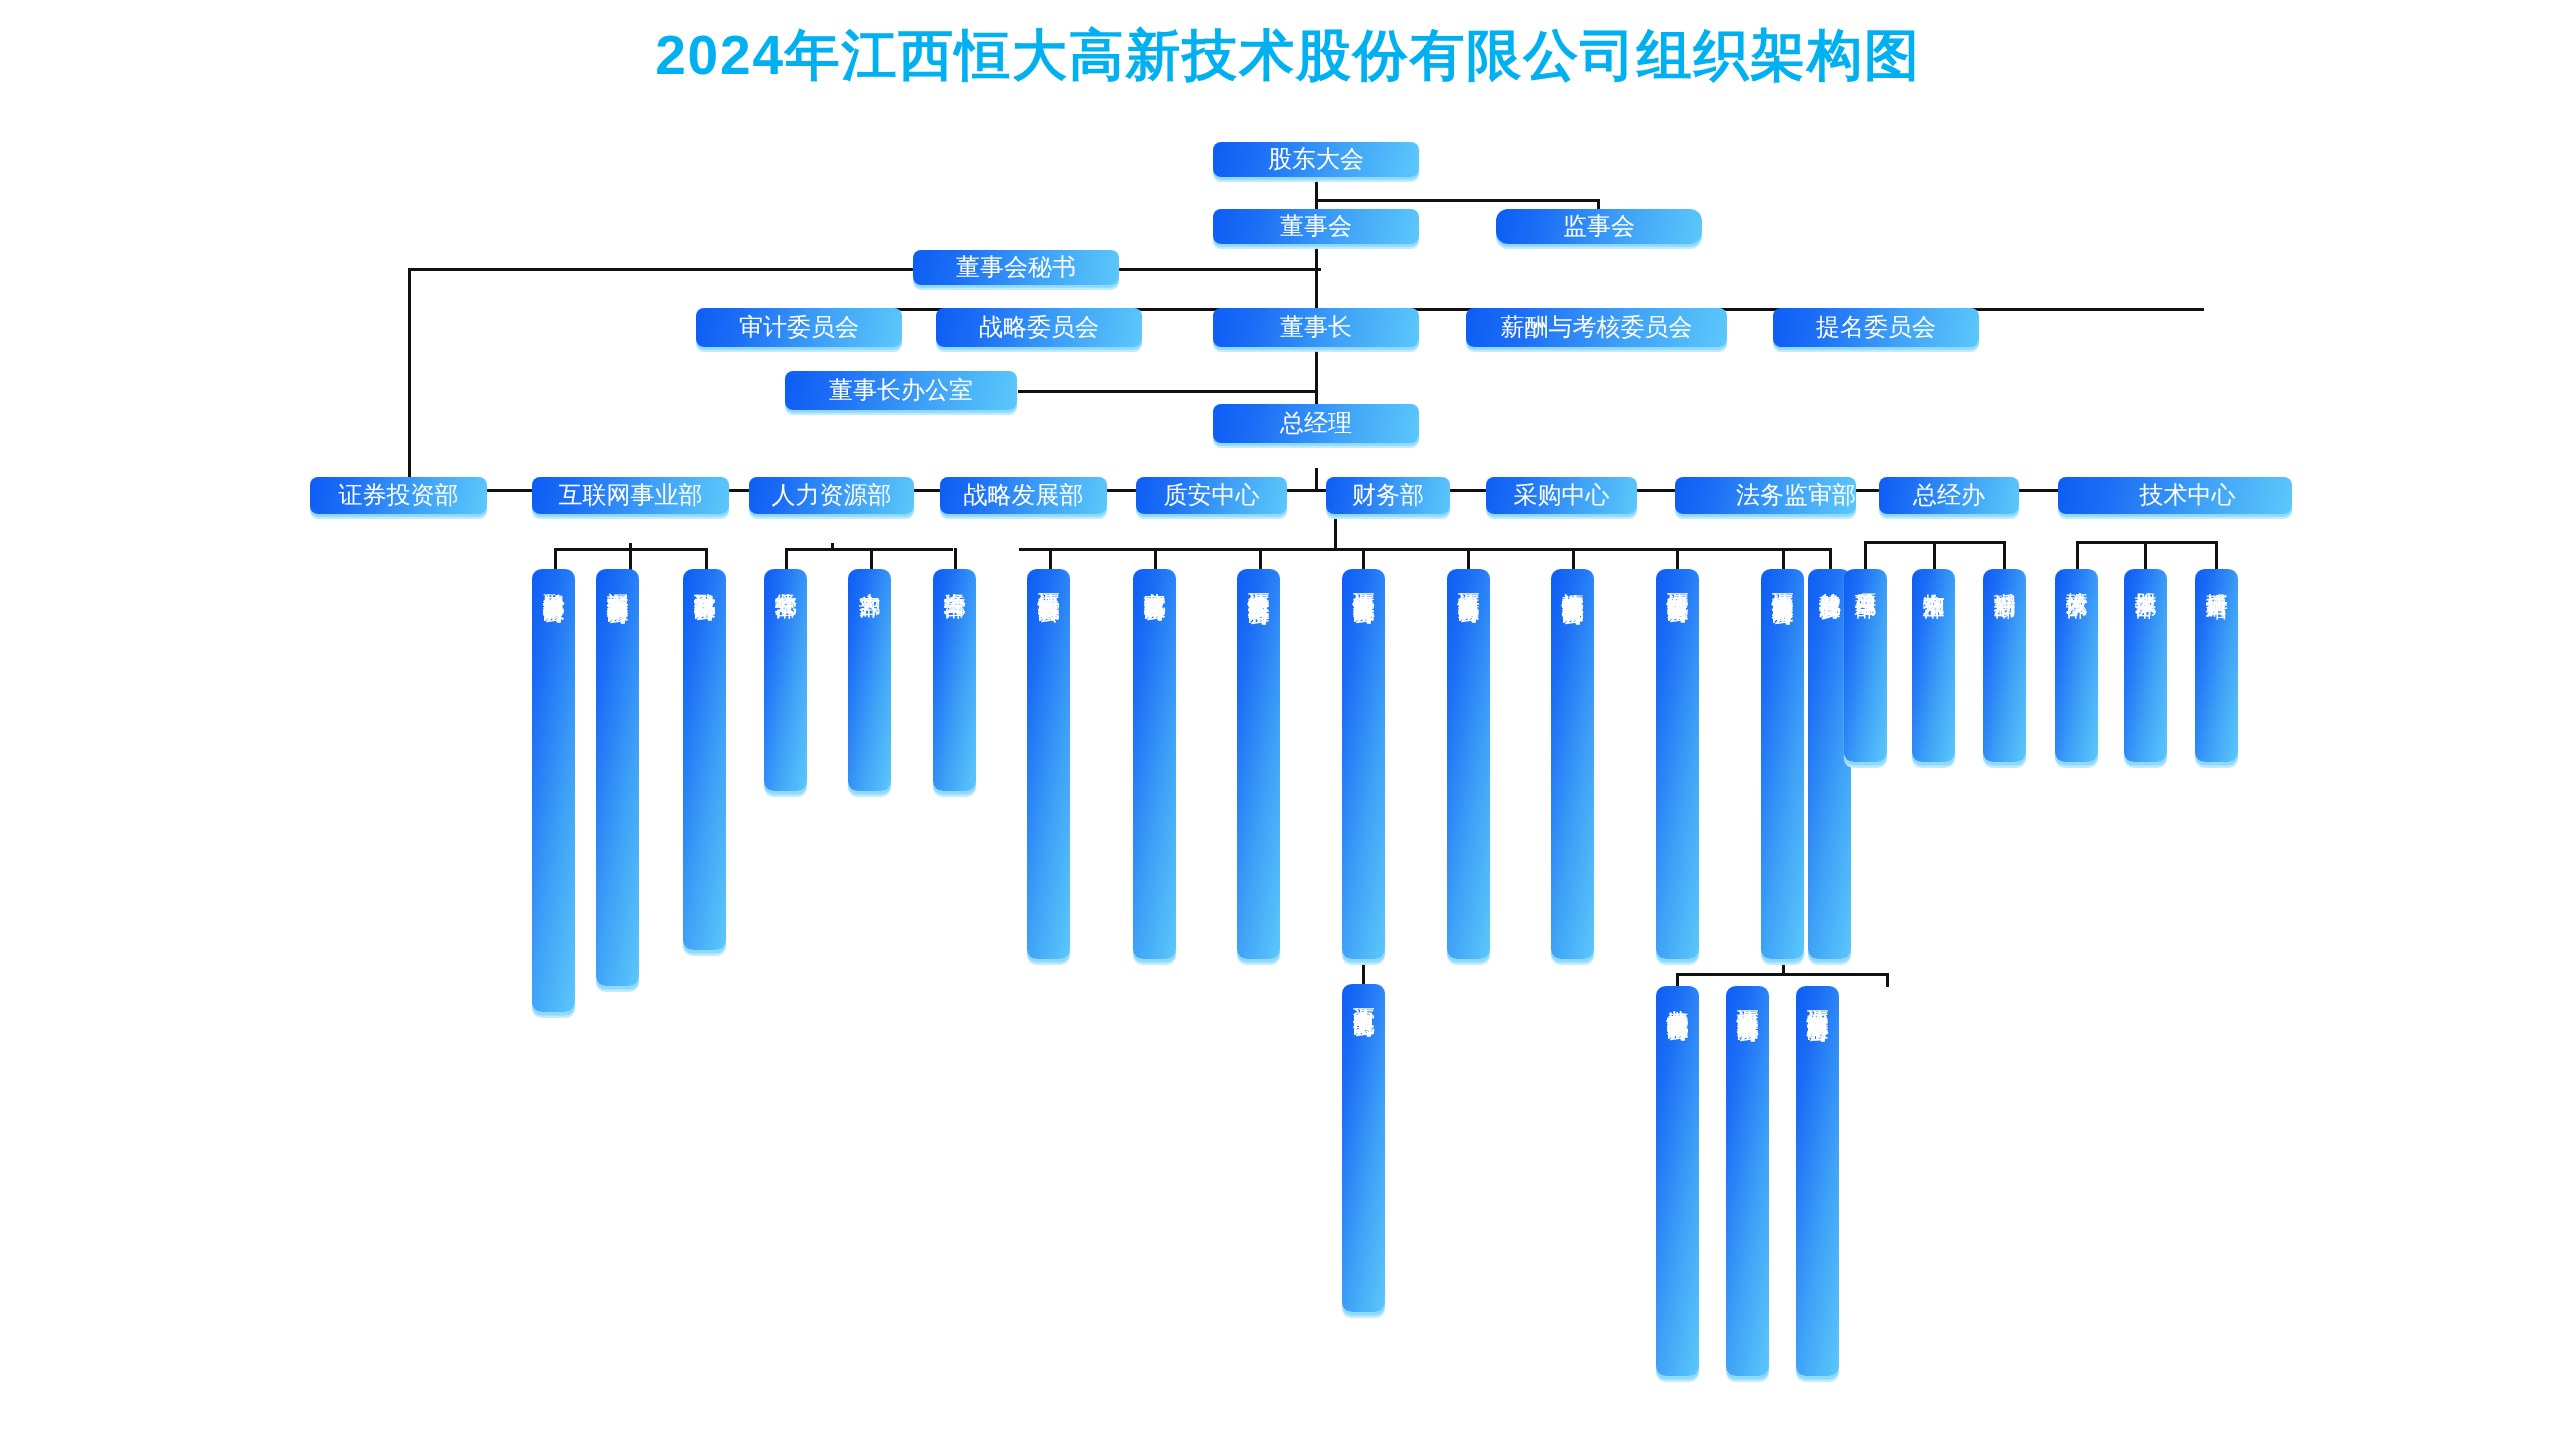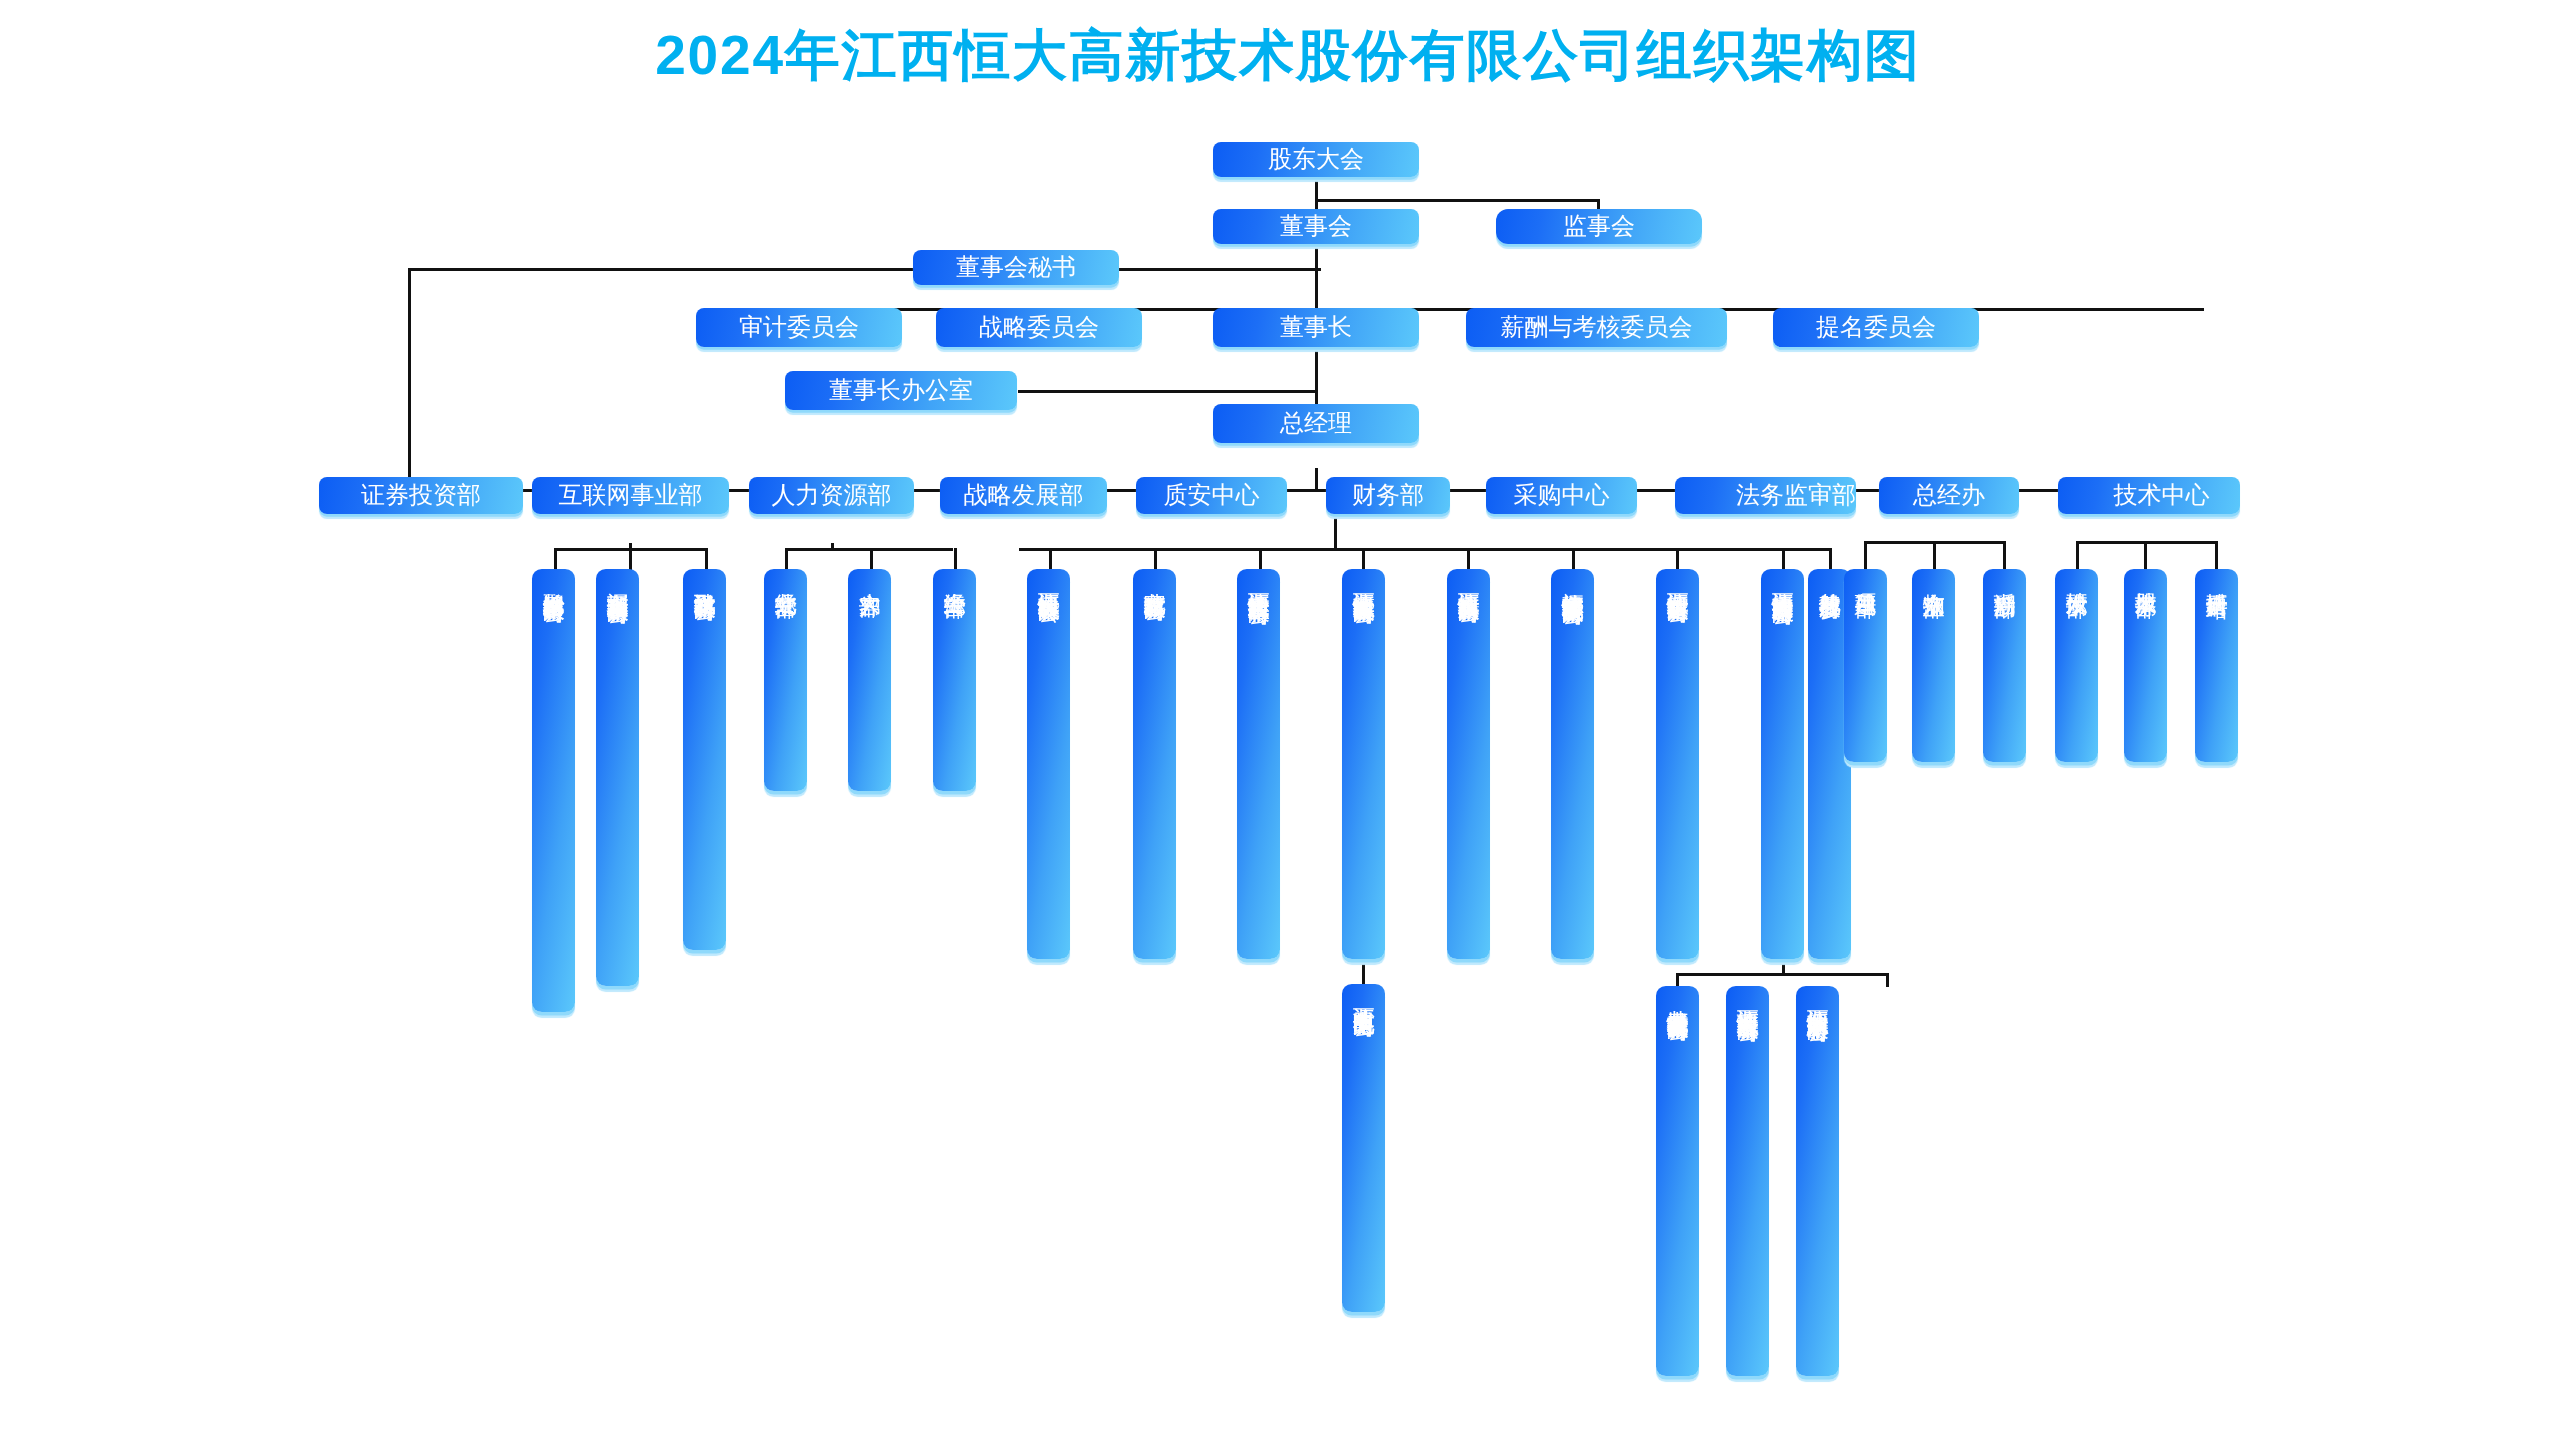--- a/index.html
+++ b/index.html
@@ -184,21 +184,21 @@
     <span class="lbl">提名委员会</span>
   </div>
 
   <div class="node h" style="left:785px;top:371px;width:232px;height:39px;">
     <span class="lbl">董事长办公室</span>
   </div>
   <div class="node h" style="left:1213px;top:404px;width:206px;height:39px;">
     <span class="lbl">总经理</span>
   </div>
 
-  <div class="node h" style="left:319px;top:477px;width:204px;height:37px;justify-content:center;">
+  <div class="node h" style="left:310px;top:477px;width:177px;height:37px;justify-content:center;">
     <span class="lbl">证券投资部</span>
   </div>
   <div class="node h" style="left:532px;top:477px;width:197px;height:37px;">
     <span class="lbl">互联网事业部</span>
   </div>
   <div class="node h" style="left:749px;top:477px;width:165px;height:37px;">
     <span class="lbl">人力资源部</span>
   </div>
   <div class="node h" style="left:940px;top:477px;width:167px;height:37px;">
     <span class="lbl">战略发展部</span>
@@ -211,21 +211,21 @@
   </div>
   <div class="node h" style="left:1486px;top:477px;width:151px;height:37px;">
     <span class="lbl">采购中心</span>
   </div>
   <div class="node h" style="left:1675px;top:477px;width:181px;height:37px;justify-content:flex-end;">
     <span class="lbl">法务监审部</span>
   </div>
   <div class="node h" style="left:1867px;top:477px;width:140px;height:37px;margin-left:12px;">
     <span class="lbl">总经办</span>
   </div>
-  <div class="node h" style="left:2058px;top:477px;width:182px;height:37px;padding-left:25px;">
+  <div class="node h" style="left:2058px;top:477px;width:234px;height:37px;padding-left:25px;">
     <span class="lbl">技术中心</span>
   </div>
 
   <div class="node v" style="left:532px;top:569px;width:43px;height:443px;">
     <span class="lbl">长沙聚丰网络科技有限公司</span>
   </div>
   <div class="node v" style="left:596px;top:569px;width:43px;height:417px;">
     <span class="lbl">深圳市宝乐互动科技有限公司</span>
   </div>
   <div class="node v" style="left:683px;top:569px;width:43px;height:381px;">

